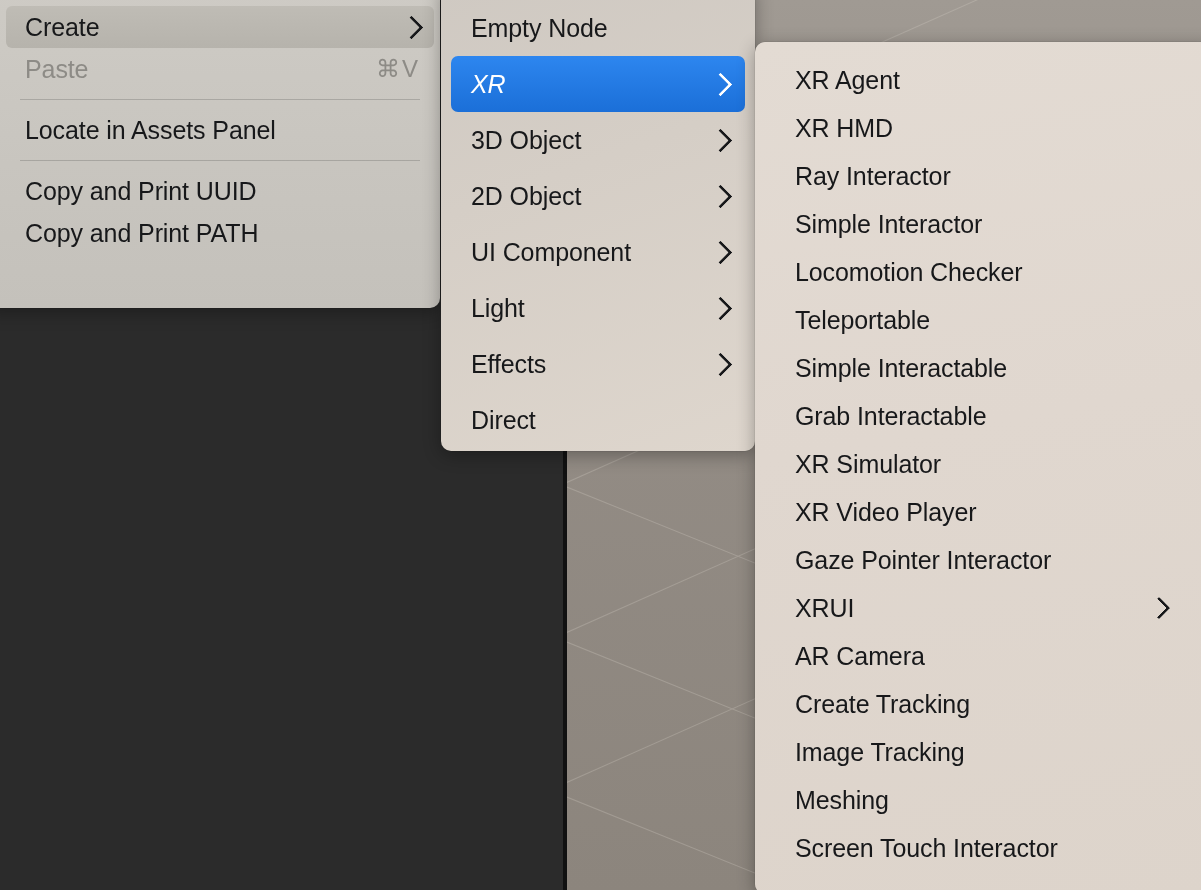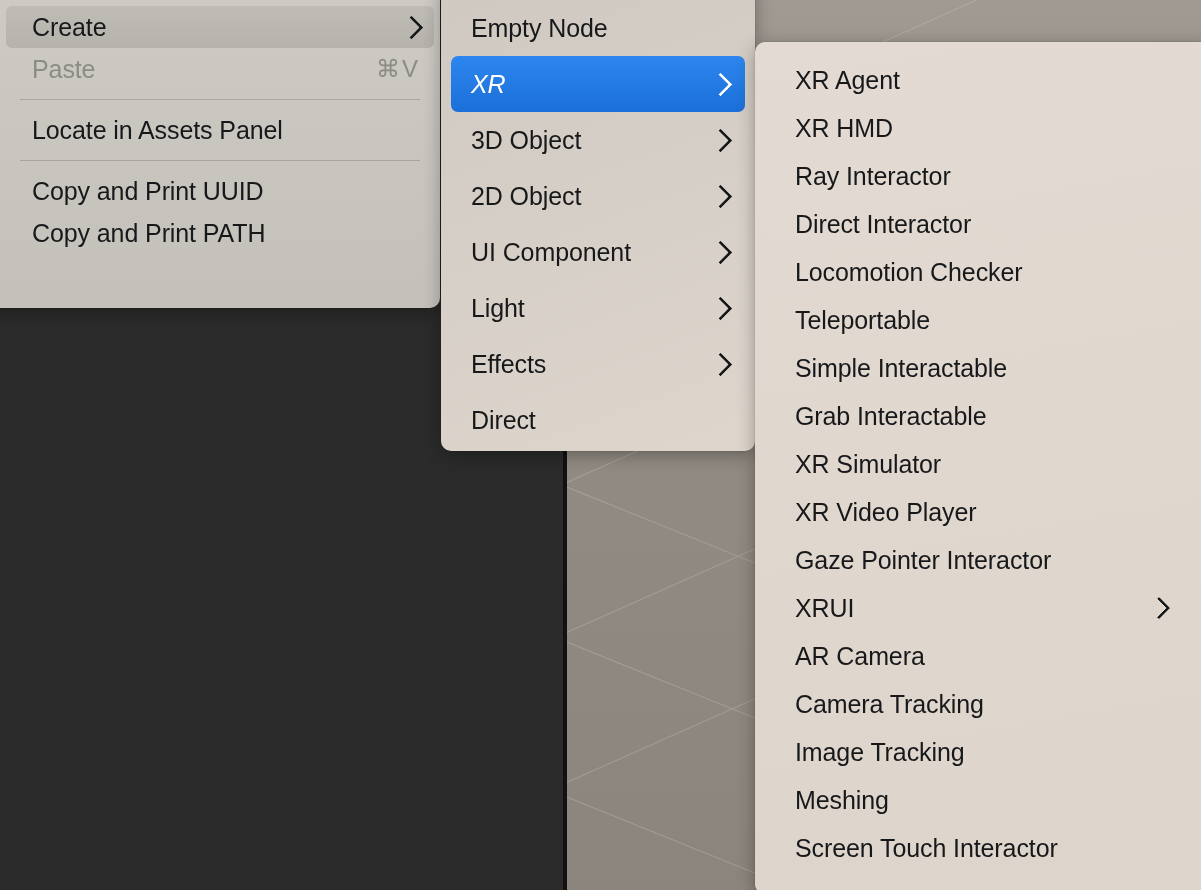--- a/index.html
+++ b/index.html
@@ -104,21 +104,21 @@
     top: -12px;
     width: 452px;
     height: 320px;
     background: linear-gradient(180deg, #cecbc5 0%, #c8c5bf 55%, #c4c1bb 100%);
     border-radius: 0 0 10px 0;
     padding: 12px 0 12px 12px;
   }
   #menu1 .inner { padding-top: 6px; }
   #menu1 .menu-row {
     height: 42px;
-    padding: 0 14px 0 26px;
+    padding: 0 14px 0 19px;
     margin: 0 6px;
     border-radius: 6px;
   }
   #menu1 .menu-row.selected {
     background: linear-gradient(180deg, #bfbcb5 0%, #b6b3ac 100%);
   }
   #menu1 .menu-row.disabled { color: #8d8b86; gap: 48px; }
   #menu1 .shortcut {
     font-size: 24px;
     color: #8d8b86;
@@ -279,21 +279,21 @@
     <div class="menu-row">
       <span class="label">XR Agent</span>
     </div>
     <div class="menu-row">
       <span class="label">XR HMD</span>
     </div>
     <div class="menu-row">
       <span class="label">Ray Interactor</span>
     </div>
     <div class="menu-row">
-      <span class="label">Direct Interactor</span>
+      <span class="label">Simple Interactor</span>
     </div>
     <div class="menu-row">
       <span class="label">Locomotion Checker</span>
     </div>
     <div class="menu-row">
       <span class="label">Teleportable</span>
     </div>
     <div class="menu-row">
       <span class="label">Simple Interactable</span>
     </div>
@@ -312,21 +312,21 @@
     <div class="menu-row">
       <span class="label">XRUI</span>
       <span class="right">
         <span class="chev"></span>
       </span>
     </div>
     <div class="menu-row">
       <span class="label">AR Camera</span>
     </div>
     <div class="menu-row">
-      <span class="label">Camera Tracking</span>
+      <span class="label">Create Tracking</span>
     </div>
     <div class="menu-row">
       <span class="label">Image Tracking</span>
     </div>
     <div class="menu-row">
       <span class="label">Meshing</span>
     </div>
     <div class="menu-row">
       <span class="label">Screen Touch Interactor</span>
     </div>

